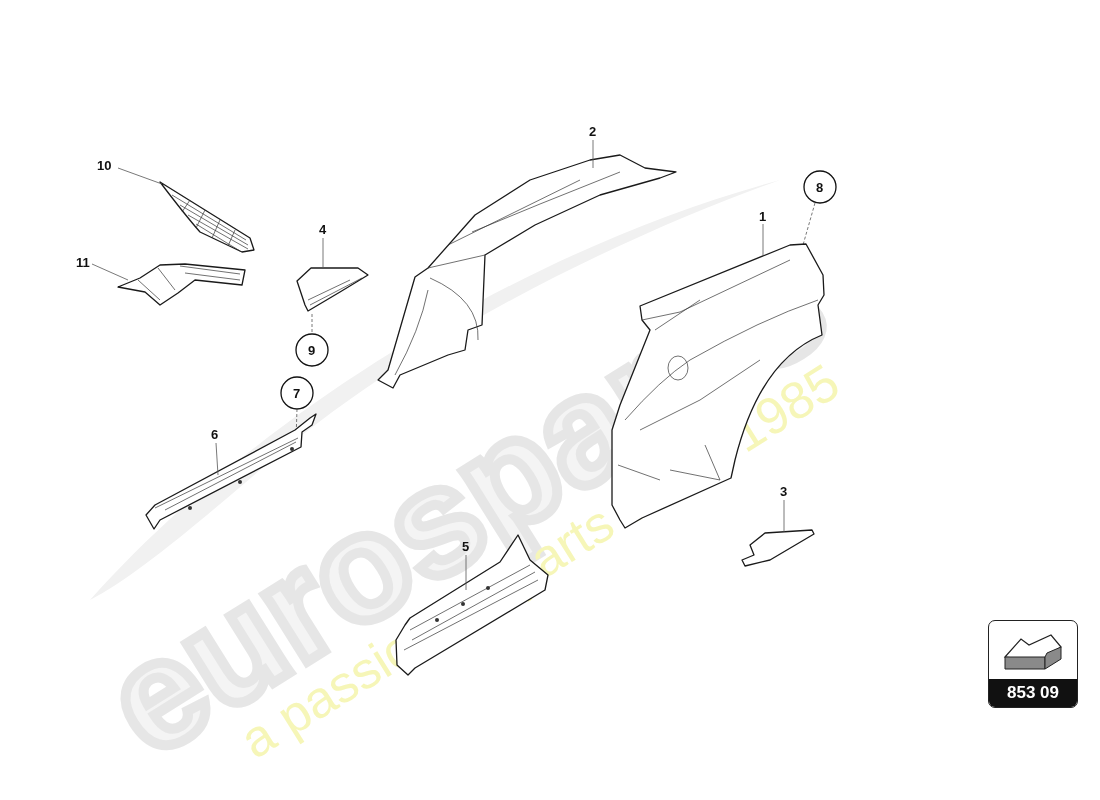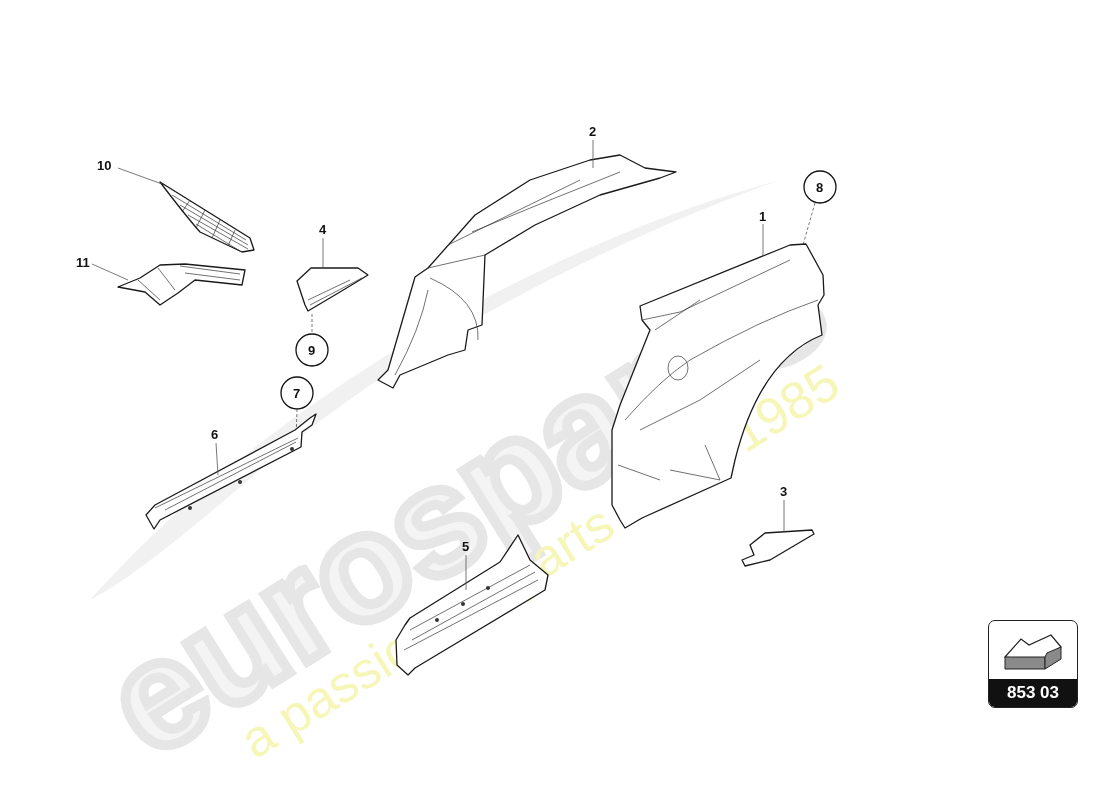--- a/index.html
+++ b/index.html
@@ -119,14 +119,14 @@
 </svg>
 
 <div id="ref-badge">
   <div class="icon-area">
     <svg width="88" height="58" viewBox="0 0 88 58" xmlns="http://www.w3.org/2000/svg">
       <path d="M16 36 L 32 18 L 40 24 L 62 14 L 72 26 L 58 36 L 56 40 Z" fill="#fff" stroke="#222" stroke-width="1.2"></path>
       <path d="M16 36 L 56 36 L 56 48 L 16 48 Z" fill="#8a8a8a" stroke="#222" stroke-width="1"></path>
       <path d="M56 36 L 58 32 L 72 26 L 72 38 L 56 48 Z" fill="#8a8a8a" stroke="#222" stroke-width="1"></path>
     </svg>
   </div>
-  <div class="label">853 03</div>
+  <div class="label">853 09</div>
 </div>
 
 </body></html>

